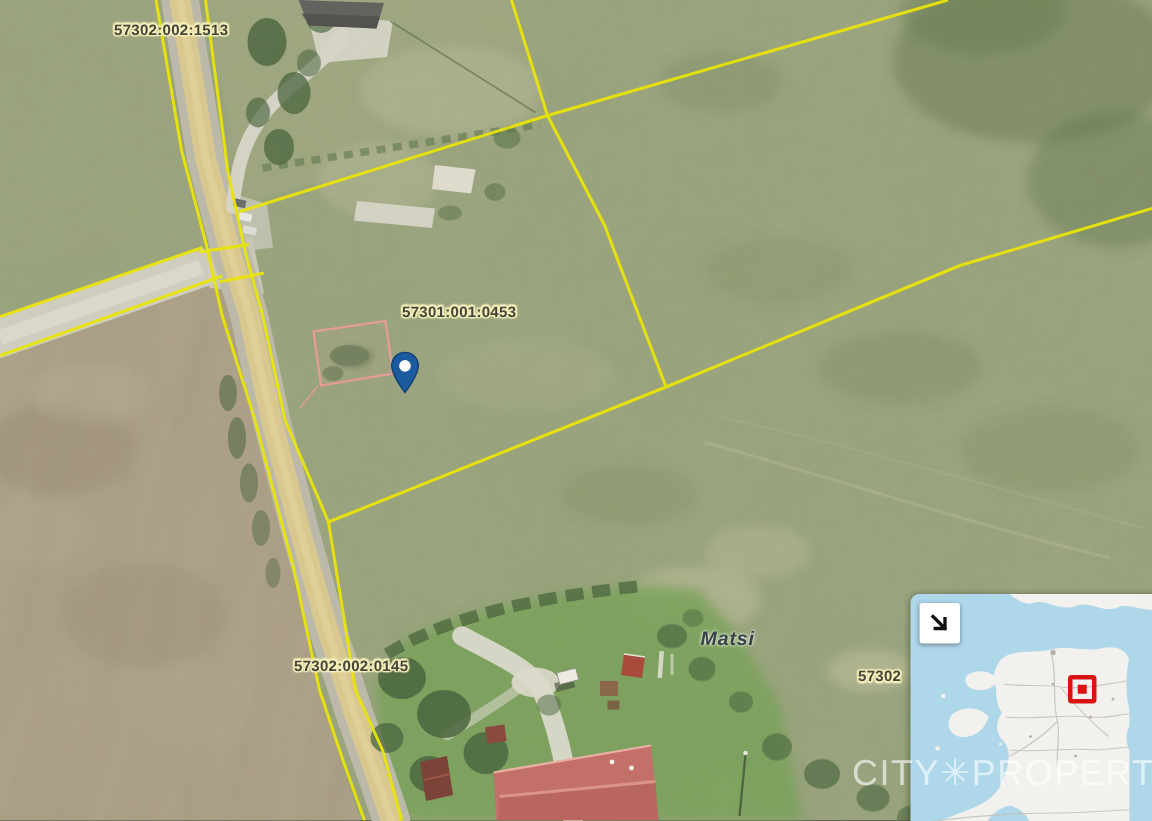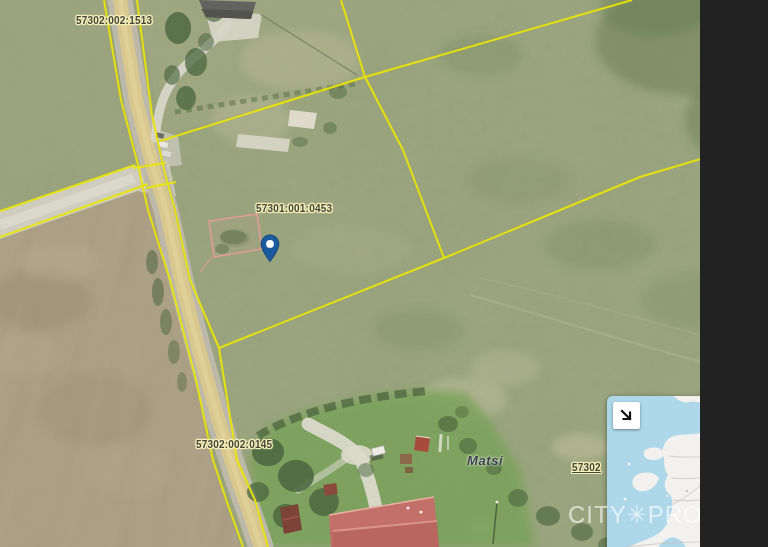--- a/index.html
+++ b/index.html
@@ -1,25 +1,25 @@
 <!DOCTYPE html>
 <html><head>
 <meta charset="utf-8">
 <style>
   html,body{margin:0;padding:0;background:#222;}
-  #app{position:relative;width:700px;height:547px;overflow:hidden;cursor:grab;
+  #app{position:relative;width:768px;height:547px;overflow:hidden;cursor:grab;
        font-family:"Liberation Sans",sans-serif;background:#9aa37d;}
   #basemap{position:absolute;left:0;top:0;z-index:1;}
   .plabel{position:absolute;z-index:2;font:bold 10px "Liberation Sans",sans-serif;
     color:#454439;letter-spacing:.2px;white-space:nowrap;
     text-shadow:-1px 0 1px #f6f1bb,1px 0 1px #f6f1bb,0 -1px 1px #f6f1bb,0 1px 1px #f6f1bb,
       -1px -1px 1px #f6f1bb,1px 1px 1px #f6f1bb,1px -1px 1px #f6f1bb,-1px 1px 1px #f6f1bb;}
   .place{position:absolute;z-index:2;font:italic 13px "Liberation Sans",sans-serif;
     font-weight:600;color:#394049;letter-spacing:.6px;
-    text-shadow:0 0 2px rgba(255,255,255,.85),0 0 3px rgba(255,255,255,.6);margin-top:35px;}
+    text-shadow:0 0 2px rgba(255,255,255,.85),0 0 3px rgba(255,255,255,.6);}
   #pin{position:absolute;left:259px;top:234px;width:22px;height:29px;z-index:3;cursor:pointer;}
   #inset{position:absolute;left:607px;top:396px;width:170px;height:160px;z-index:4;
     background:#aed7ea;border-radius:6px;box-shadow:0 1px 5px rgba(0,0,0,.45);
     overflow:hidden;cursor:pointer;}
   #inset-toggle{position:absolute;left:6px;top:6px;width:27px;height:27px;background:#ffffff;
     border-radius:2px;box-shadow:0 1px 3px rgba(0,0,0,.4);display:flex;align-items:center;
     justify-content:center;cursor:pointer;}
   #watermark{position:absolute;left:568px;top:501px;z-index:5;
     font:400 24px "Liberation Sans",sans-serif;color:rgba(255,255,255,.62);
     letter-spacing:1px;white-space:nowrap;pointer-events:none;}
@@ -213,23 +213,23 @@
       <path d="M0,237 L148,184"></path>
       <path d="M133,168 L166,163"></path>
       <path d="M146,188 L176,182"></path>
       <path d="M160,141 L365,77 L632,0"></path>
       <path d="M341,0 L365,77 L403,150 L444,258"></path>
       <path d="M219,348 L444,258 L640,177 L768,139"></path>
     </g>
   </svg>
 
   <div class="plabel" style="left:76px;top:15px;">57302:002:1513</div>
-  <div class="plabel" style="left:256px;top:203px;">57301:001:0453</div>
+  <div class="plabel" style="left:268px;top:203px;">57301:001:0453</div>
   <div class="plabel" style="left:196px;top:439px;">57302:002:0145</div>
-  <div class="plabel" style="left:572px;top:462px;text-decoration:underline;">57302</div>
+  <div class="plabel" style="left:572px;top:446px;">57302</div>
 
   <div class="place" style="left:467px;top:418px;">Matsi</div>
 
   <svg id="pin" viewBox="0 0 24 32">
     <path d="M12 1 C6.4 1 2.2 5.4 2.2 10.9 C2.2 18.2 12 30.5 12 30.5 S21.8 18.2 21.8 10.9 C21.8 5.4 17.6 1 12 1 Z" fill="#1b5a9f" stroke="#10406f" stroke-width="1"></path>
     <circle cx="12" cy="11" r="4.3" fill="#ffffff"></circle>
   </svg>
 
   <div id="inset">
     <svg width="170" height="160" viewBox="0 0 170 160">

